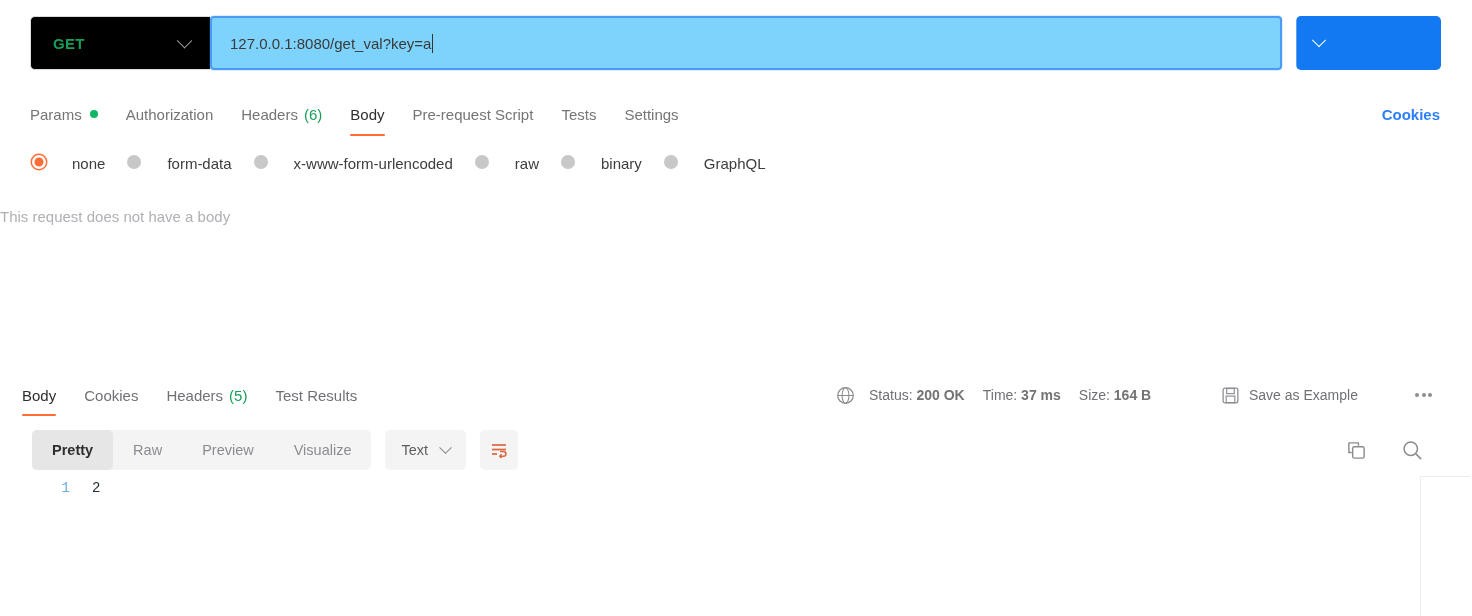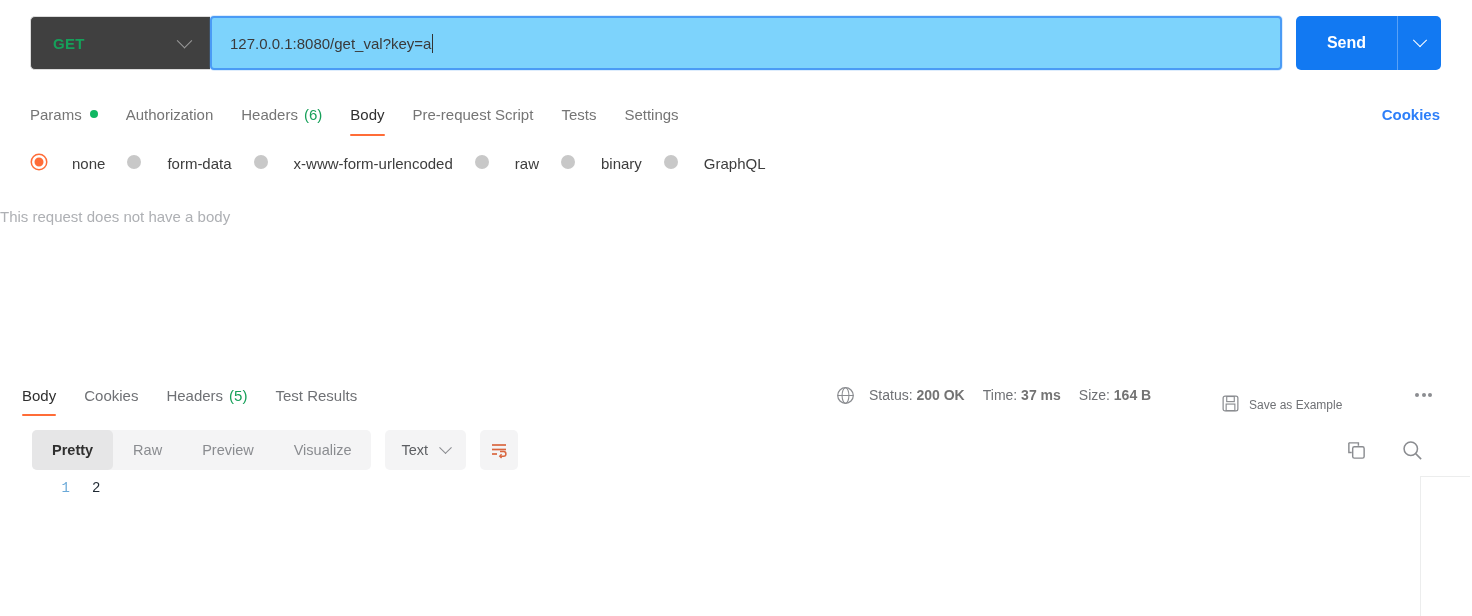--- a/index.html
+++ b/index.html
@@ -17,21 +17,21 @@
   }
   .method-url-wrap {
     position: absolute; left: 30px; top: 16px;
     height: 54px; width: 1252px;
     display: flex; align-items: stretch;
   }
   .method-box {
     width: 180px; height: 54px;
     border: 1px solid #dcdcdc; border-right: none;
     border-radius: 5px 0 0 5px;
-    background: #404040;
+    background: #000000;
     display: flex; align-items: center; justify-content: space-between;
     padding: 0 20px 0 22px;
   }
   .method-label {
     font-size: 15px; font-weight: 700; color: #15a05a; letter-spacing: .3px;
   }
   .chev {
     width: 11px; height: 11px;
     border-right: 1.6px solid #9a9a9a; border-bottom: 1.6px solid #9a9a9a;
     transform: rotate(45deg) translate(-2px,-2px);
@@ -136,21 +136,21 @@
   }
   .status-strip {
     position: absolute; left: 836px; top: 378px; height: 34px;
     display: flex; align-items: center; gap: 0; font-size: 14px; color: #6f7175;
   }
   .globe { width: 19px; height: 19px; margin-right: 14px; }
   .stat-item { margin-right: 18px; white-space: nowrap; }
   .stat-val { color: #737373; font-weight: 700; }
   .save-example {
     position: absolute; left: 1222px; top: 378px; height: 34px;
-    display: flex; align-items: flex-end; gap: 10px; font-size: 12px; color: #6f7175;
+    display: flex; align-items: center; gap: 10px; font-size: 14px; color: #6f7175;
   }
   .dots-menu {
     position: absolute; left: 1415px; top: 378px; height: 34px;
     display: flex; align-items: center; gap: 2.5px;
   }
   .dots-menu i { width: 4px; height: 4px; border-radius: 50%; background: #8b8d91; display:block; }
 
   
   .resp-toolbar {
     position: absolute; left: 22px; top: 430px; height: 40px;
@@ -214,21 +214,20 @@
     <div class="method-box">
       <span class="method-label">GET</span>
       <span class="chev"></span>
     </div>
     <div class="url-box">
       <span class="url-text">127.0.0.1:8080/get_val?key=a</span>
         <span class="caret"></span>
     </div>
   </div>
   <div class="send-btn">
-    <div class="send-main">Send</div>
     <div class="send-div"></div>
     <div class="send-caret">
       <span class="chev-w"></span>
     </div>
   </div>
 </div>
 
 <div class="req-tabs">
   <div class="req-tab">
     <span>Params</span>

